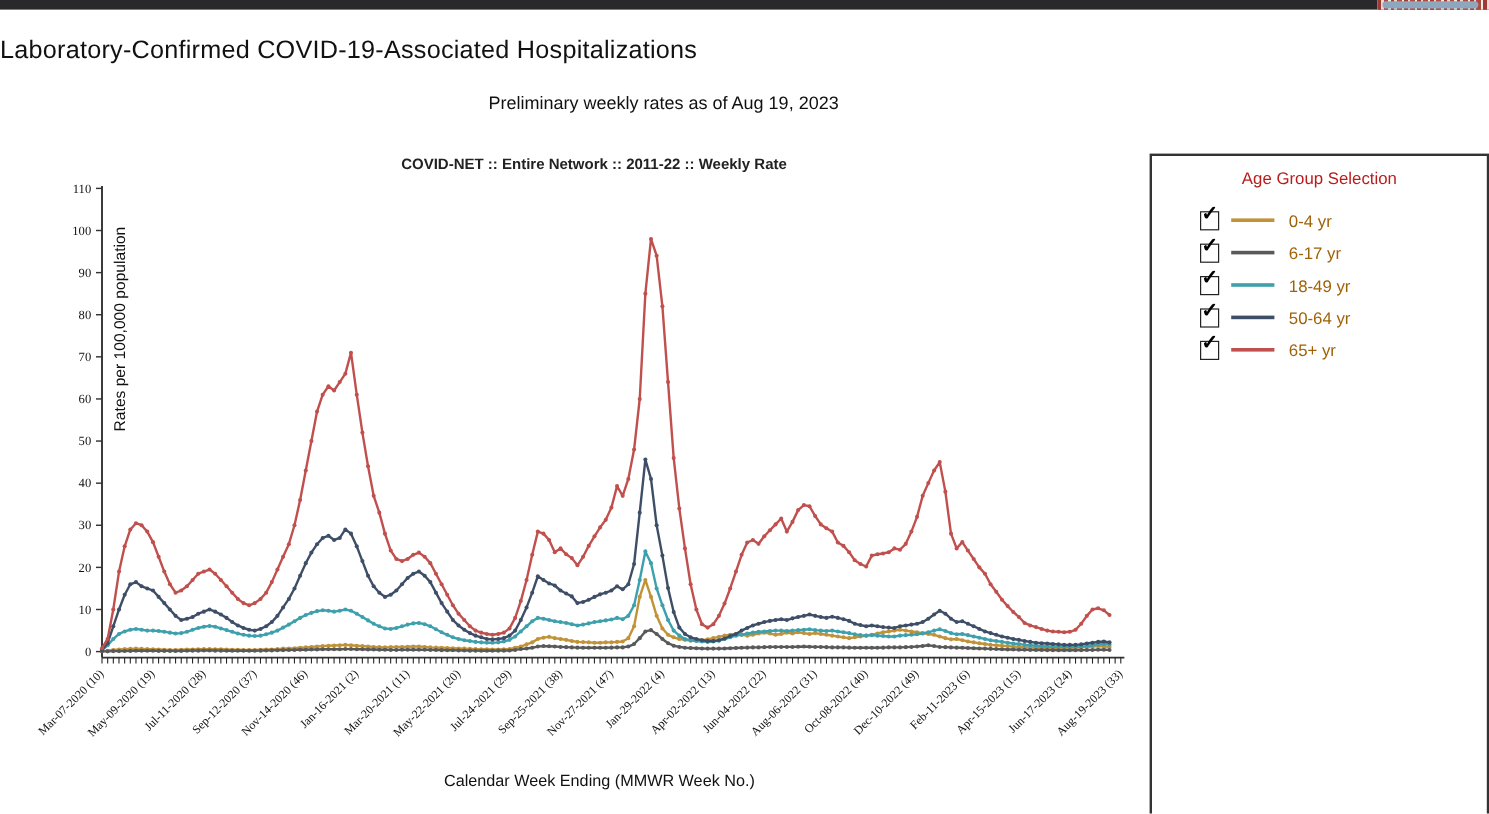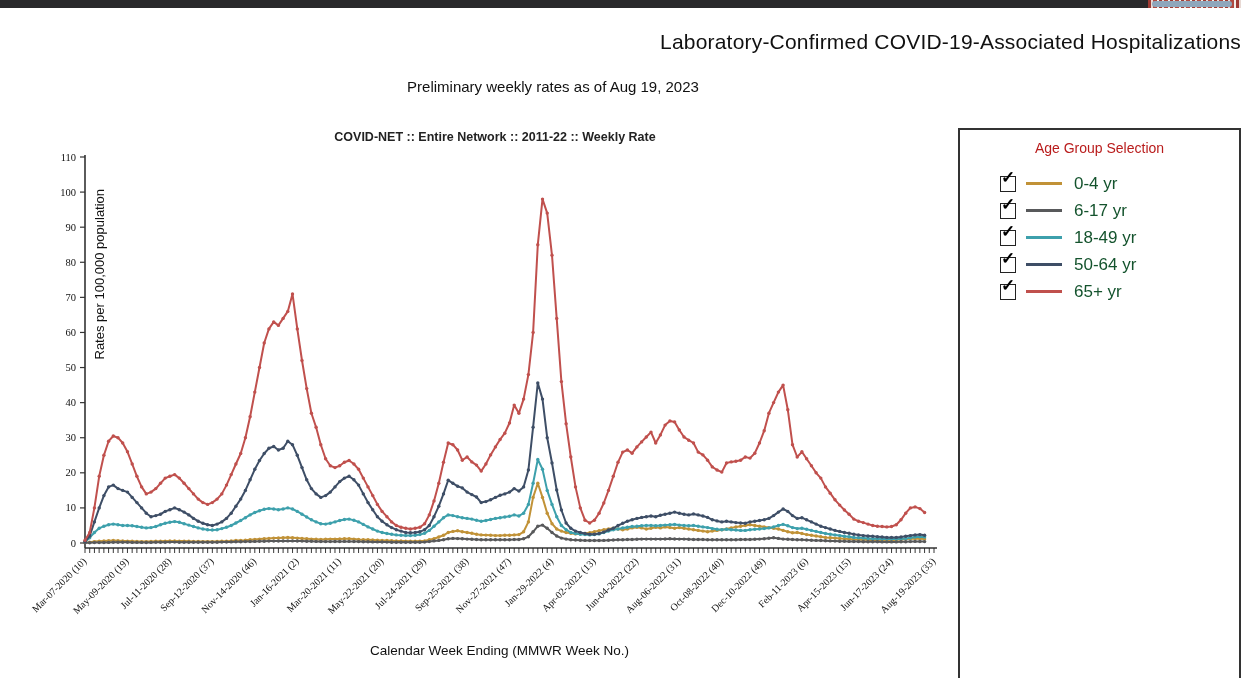--- a/index.html
+++ b/index.html
@@ -6,21 +6,21 @@
   body{
     position:relative;width:1241px;height:678px;overflow:hidden;
     font-family:"Liberation Sans", sans-serif;color:#1a1a1a;
   }
   
   .topbar{position:absolute;left:0;top:0;width:1241px;height:8px;background:#29292b;}
   .topbar-img{position:absolute;left:1148px;top:0;width:93px;height:8px;
     background:repeating-linear-gradient(90deg,#9e3a33 0 3px,#e8d9d4 3px 5px,#b04a41 5px 9px,#f2efe9 9px 11px);}
   .topbar-tab{position:absolute;left:1152px;top:1px;width:80px;height:6px;border-radius:3px;background:#8ea7bc;}
 
-  .page-title{position:absolute;left:0;top:30px;width:1241px;text-align:right;
+  .page-title{position:absolute;left:0;top:30px;width:1241px;text-align:left;
     font-size:21px;letter-spacing:.2px;color:#111;}
   .page-subtitle{position:absolute;left:0;top:78px;width:1106px;text-align:center;
     font-size:15px;color:#111;}
   .chart-subtitle{position:absolute;left:0;top:130px;width:990px;text-align:center;
     font-size:12.5px;font-weight:700;color:#222;}
 
   .y-axis-title{position:absolute;left:14px;top:352px;transform:rotate(-90deg) translateX(50%);
     transform-origin:center;white-space:nowrap;font-size:13px;color:#111;}
   .x-axis-title{position:absolute;left:75px;top:643px;width:849px;text-align:center;
     font-size:13.5px;color:#111;}
@@ -32,21 +32,21 @@
   
   .legend-panel{position:absolute;left:958px;top:128px;width:279px;height:560px;
     background:#fff;border:2px solid #333;}
   .legend-title{margin-top:10px;text-align:center;font-size:14px;color:#b91c1c;}
   .legend-items{margin-top:14px;}
   .legend-row{position:relative;height:27px;display:flex;align-items:center;padding-left:40px;}
   .cbx{position:relative;width:14px;height:14px;border:1.6px solid #222;background:#fff;
     flex:0 0 auto;cursor:pointer;}
   .cbx .check{position:absolute;left:0px;top:-8px;font-size:17px;font-weight:700;color:#000;line-height:1;}
   .swatch{width:36px;height:3px;margin-left:10px;flex:0 0 auto;}
-  .legend-label{margin-left:12px;font-size:17px;color:#14532d;}
+  .legend-label{margin-left:12px;font-size:14px;color:#a16207;}
 </style>
 </head>
 <body>
 
 <div class="topbar">
   <div class="topbar-img"></div>
   <div class="topbar-tab"></div>
 </div>
 
 <div class="page-title">Laboratory-Confirmed COVID-19-Associated Hospitalizations</div>

